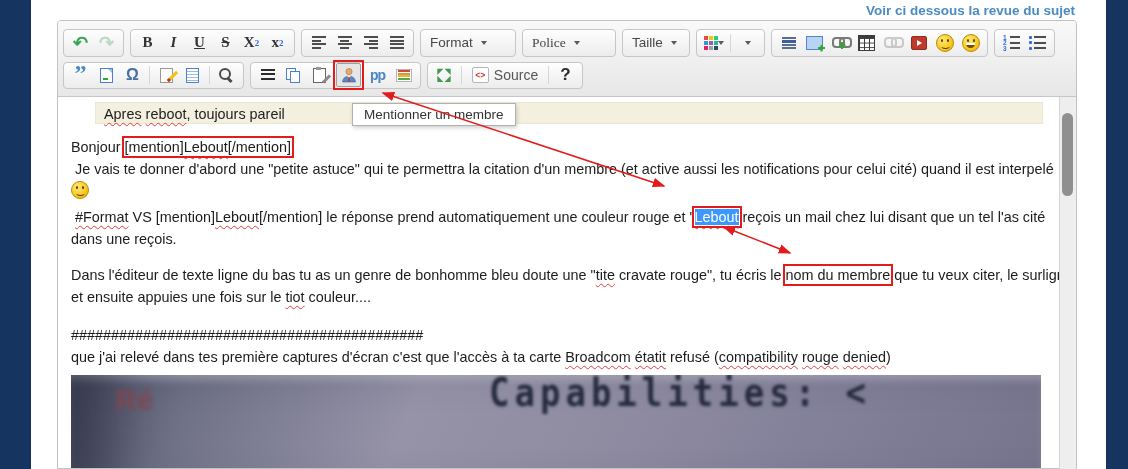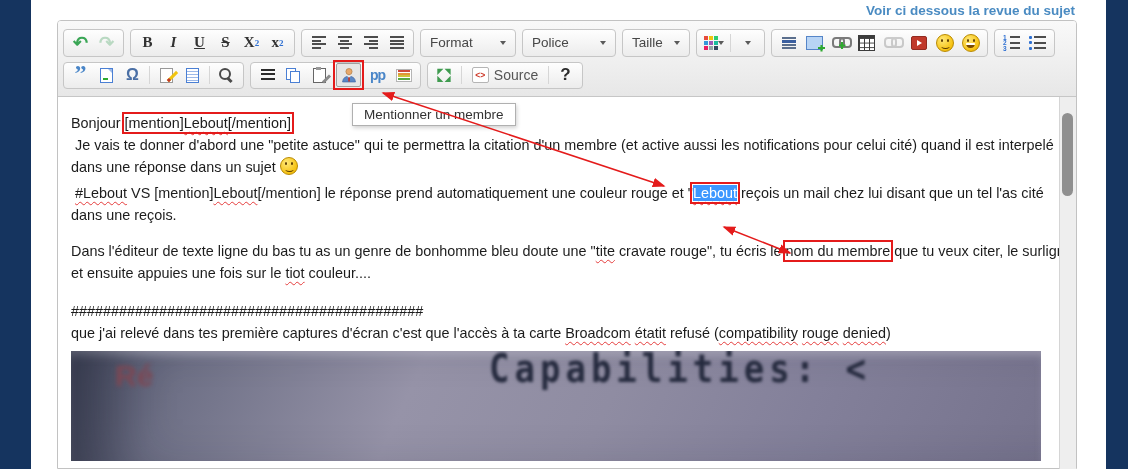--- a/index.html
+++ b/index.html
@@ -18,27 +18,27 @@
     border-bottom:1px solid #c6c6c6;border-radius:3px 3px 0 0;padding:4px 5px;}
   .t-row{display:flex;align-items:center;gap:6px;margin:1px 0;height:33px;}
   .t-row.r2{height:30px;}
   .grp{display:inline-flex;align-items:center;gap:1px;height:28px;box-sizing:border-box;
     background:linear-gradient(#fefefe,#ececec);border:1px solid #c6c6c6;border-radius:4px;padding:2px 4px;}
   .t-row.r2 .grp{height:27px;}
   .btn{display:inline-flex;align-items:center;justify-content:center;min-width:23px;height:22px;
     border-radius:2px;border:1px solid transparent;position:relative;cursor:default;}
   .btn.active{background:#e6e6e6;border-color:#9f9f9f;}
   .vsep{width:1px;height:18px;background:#d6d6d6;margin:0 3px;}
-  .combo{display:inline-flex;align-items:center;justify-content:space-between;height:28px;box-sizing:border-box;
+  .combo{display:inline-flex;align-items:center;height:28px;box-sizing:border-box;
     background:linear-gradient(#fefefe,#ececec);border:1px solid #c6c6c6;border-radius:4px;padding:0 9px;
     color:#474747;font-size:13.5px;}
   .combo .caret{margin-left:8px;}
   .caret{width:0;height:0;border-left:3.5px solid transparent;border-right:3.5px solid transparent;
     border-top:4.5px solid #5a5a5a;display:inline-block;}
-  .w-format{width:96px;}.w-police{width:94px;}.w-taille{width:68px;}
+  .w-format{width:96px;}.w-police{width:94px;font-family:Liberation Serif, serif;}.w-taille{width:68px;}
 
   
   .tb{font-family:"Liberation Serif",serif;font-size:15px;color:#333;}
   .tb.b{font-weight:bold;}
   .tb.i{font-style:italic;font-weight:bold;}
   .tb.u{text-decoration:underline;font-weight:bold;}
   .tb.s{text-decoration:line-through;font-weight:bold;}
   .subn{font-size:9px;color:#2d6fd2;font-weight:bold;vertical-align:-4px;}
   .supn{font-size:9px;color:#2d6fd2;font-weight:bold;vertical-align:6px;}
   .g-undo{color:#3aa655;font-size:18px;font-weight:bold;line-height:16px;}
@@ -380,25 +380,26 @@
           </span>
           <span class="vsep"></span>
           <span class="btn">
               <span class="g-help">?</span>
             </span>
         </div>
       </div>
     </div>
 
     <div class="content">
+      <div class="quote"><span class="sq">Apres</span><span> </span><span class="sq">reboot</span><span>, toujours pareil</span></div>
 
       <div class="ln mt12"><span>Bonjour </span><span class="rbox"><span>[mention]</span><span class="sq">Lebout</span><span>[/mention]</span></span></div>
       <div class="ln"><span>&nbsp;Je vais te donner d'abord une "petite astuce" qui te permettra la citation d'un membre (et active aussi les notifications pour celui cité) quand il est interpelé</span></div>
-      <div class="ln sm-line"><span>dans une réponse dans un sujet </span><span class="sm"></span></div>
-      <div class="ln"><span>&nbsp;</span><span class="sq">#Lebout</span><span> VS [mention]</span><span class="sq">Lebout</span><span>[/mention] le réponse prend automatiquement une couleur rouge et "</span><span class="rbox"><span class="sel sq">Lebout</span></span><span> reçois un mail chez lui disant que un tel l'as cité</span></div>
+      <div class="ln sm-line"><span class="sm"></span></div>
+      <div class="ln"><span>&nbsp;</span><span class="sq">#Format</span><span> VS [mention]</span><span class="sq">Lebout</span><span>[/mention] le réponse prend automatiquement une couleur rouge et "</span><span class="rbox"><span class="sel sq">Lebout</span></span><span> reçois un mail chez lui disant que un tel l'as cité</span></div>
       <div class="ln"><span>dans une reçois.</span></div>
 
       <div class="ln mt14"><span>Dans l'éditeur de texte ligne du bas tu as un genre de bonhomme bleu doute une "</span><span class="sq">tite</span><span> cravate rouge", tu écris le </span><span class="rbox"><span>nom du membre</span></span><span> que tu veux citer, le surligne</span></div>
       <div class="ln"><span>et ensuite appuies une fois sur le </span><span class="sq">tiot</span><span> couleur....</span></div>
 
       <div class="ln mt16"><span>############################################</span></div>
 
       <div class="ln"><span>que j'ai relevé dans tes première captures d'écran c'est que l'accès à ta carte </span><span class="sq">Broadcom</span><span> </span><span class="sq">étatit</span><span> refusé (</span><span class="sq">compatibility</span><span> </span><span class="sq">rouge</span><span> </span><span class="sq">denied</span><span>)</span></div>
 
       <div class="photo">

